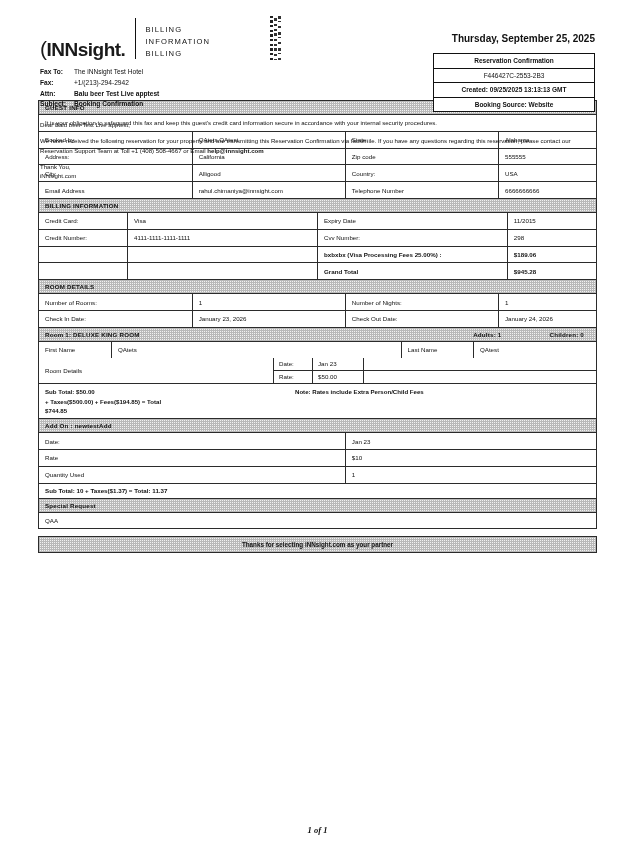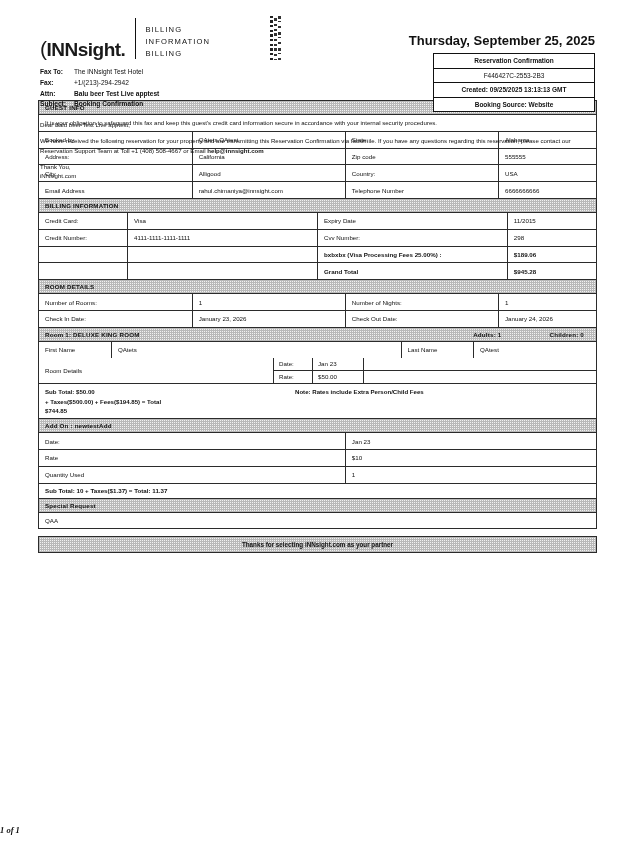--- a/index.html
+++ b/index.html
@@ -29,21 +29,21 @@
   .barcode{
     position:absolute;left:258px;top:16px;width:34px;height:44px;
     display:flex;gap:1px;justify-content:center;
   }
   .barcode i{display:block;width:3px;height:100%;
     background:repeating-linear-gradient(180deg,#222 0 2px,#fff 2px 4px,#222 4px 7px,#fff 7px 9px,#222 9px 11px,#fff 11px 14px);}
   .barcode i:nth-child(2){background:repeating-linear-gradient(180deg,#fff 0 2px,#333 2px 5px,#fff 5px 8px,#333 8px 10px,#fff 10px 13px,#333 13px 15px);}
   .barcode i:nth-child(3){background:repeating-linear-gradient(180deg,#333 0 3px,#fff 3px 5px,#333 5px 6px,#fff 6px 10px,#333 10px 12px,#fff 12px 16px);}
 
   .date-line{
-    position:absolute;right:40px;top:33px;font-size:13px;font-weight:600;color:#111;
+    position:absolute;right:40px;top:33px;font-size:10px;font-weight:600;color:#111;
   }
 
   
   .faxblock{margin-top:8px;font-size:6.6px;line-height:1.62;color:#111;}
   .faxrow{display:flex;}
   .faxlbl{font-weight:bold;width:34px;flex:0 0 34px;}
   .faxval{font-weight:normal;}
   .faxval.b{font-weight:bold;}
 
   .intro{margin-top:10px;font-size:6.1px;line-height:1.72;color:#111;}
@@ -119,21 +119,21 @@
     margin-top:7px;
     border:1px solid #2b2b2b;
     background-image:
       repeating-linear-gradient(0deg,#b9b9b9 0 1px,transparent 1px 2px),
       repeating-linear-gradient(90deg,#b9b9b9 0 1px,transparent 1px 2px);
     background-color:#f2f2f2;
     text-align:center;font-size:6.3px;font-weight:bold;padding:4px;color:#111;
   }
 
   .footer{
-    position:absolute;left:0;right:0;bottom:22px;
+    position:absolute;left:0;right:0;bottom:22px;text-align:center;
     font-size:8.5px;font-style:italic;font-weight:bold;color:#111;
     font-family:"Liberation Serif", serif;
   }
 </style>
 </head>
 <body>
 
 <div class="page">
 
   <div class="header">

